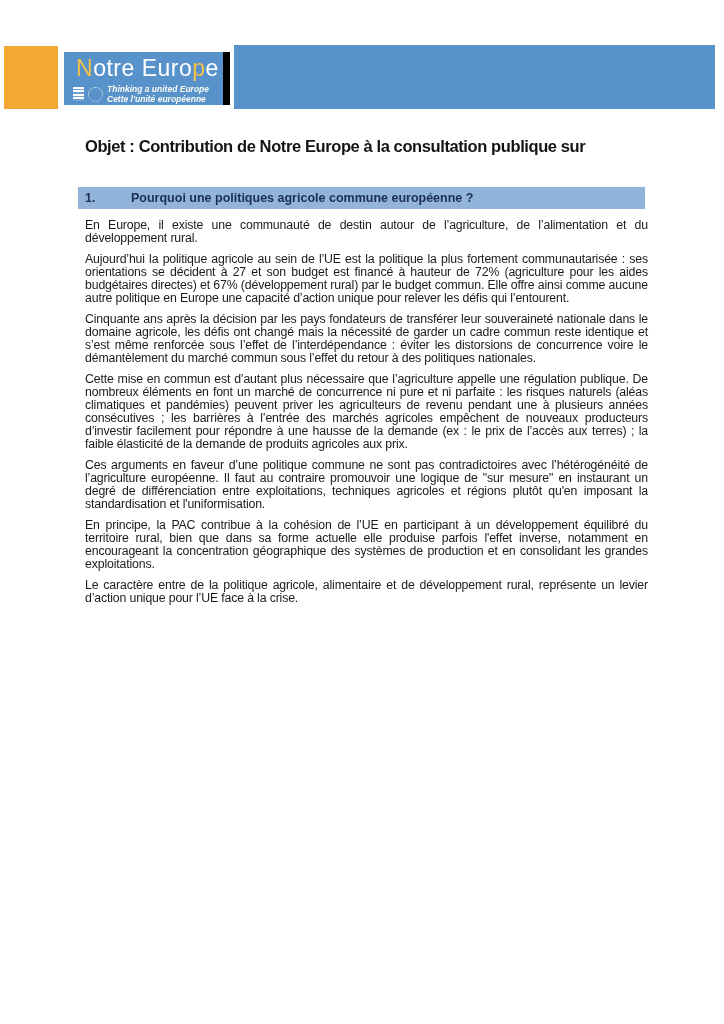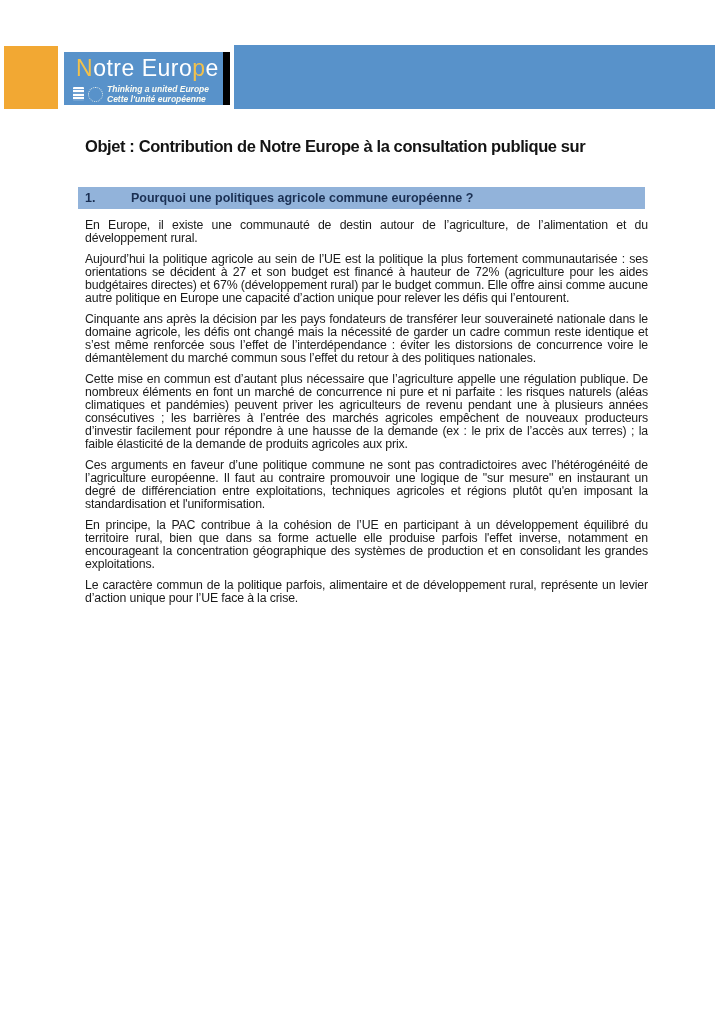--- a/index.html
+++ b/index.html
@@ -144,17 +144,17 @@
       <span class="section-number">1.</span>
       <span>Pourquoi une politiques agricole commune européenne ?</span>
     </div>
 
     <p class="body-par">En Europe, il existe une communauté de destin autour de l’agriculture, de l’alimentation et du développement rural.</p>
     <p class="body-par">Aujourd’hui la politique agricole au sein de l’UE est la politique la plus fortement communautarisée : ses orientations se décident à 27 et son budget est financé à hauteur de 72% (agriculture pour les aides budgétaires directes) et 67% (développement rural) par le budget commun. Elle offre ainsi comme aucune autre politique en Europe une capacité d’action unique pour relever les défis qui l’entourent.</p>
     <p class="body-par">Cinquante ans après la décision par les pays fondateurs de transférer leur souveraineté nationale dans le domaine agricole, les défis ont changé mais la nécessité de garder un cadre commun reste identique et s’est même renforcée sous l’effet de l’interdépendance : éviter les distorsions de concurrence voire le démantèlement du marché commun sous l’effet du retour à des politiques nationales.</p>
     <p class="body-par">Cette mise en commun est d’autant plus nécessaire que l’agriculture appelle une régulation publique. De nombreux éléments en font un marché de concurrence ni pure et ni parfaite : les risques naturels (aléas climatiques et pandémies) peuvent priver les agriculteurs de revenu pendant une à plusieurs années consécutives ; les barrières à l’entrée des marchés agricoles empêchent de nouveaux producteurs d’investir facilement pour répondre à une hausse de la demande  (ex : le prix de l’accès aux terres) ; la faible élasticité de la demande de produits agricoles aux prix.</p>
     <p class="body-par">Ces arguments en faveur d’une politique commune ne sont pas contradictoires avec l’hétérogénéité de l’agriculture européenne. Il faut au contraire promouvoir une logique de "sur mesure" en instaurant un degré de différenciation entre exploitations, techniques agricoles et régions plutôt qu'en imposant la standardisation et l'uniformisation.</p>
     <p class="body-par">En principe, la PAC contribue à la cohésion de l’UE en participant à un développement équilibré du territoire rural, bien que dans sa forme actuelle elle produise parfois l'effet inverse, notamment en encourageant la concentration géographique des systèmes de production et en consolidant les grandes exploitations.</p>
-    <p class="body-par">Le caractère commun de la politique parfois, alimentaire et de développement rural, représente un levier d’action unique pour l’UE face à la crise.</p>
+    <p class="body-par">Le caractère entre de la politique agricole, alimentaire et de développement rural, représente un levier d’action unique pour l’UE face à la crise.</p>
 
   </div>
 
 </div>
 
 </body></html>

